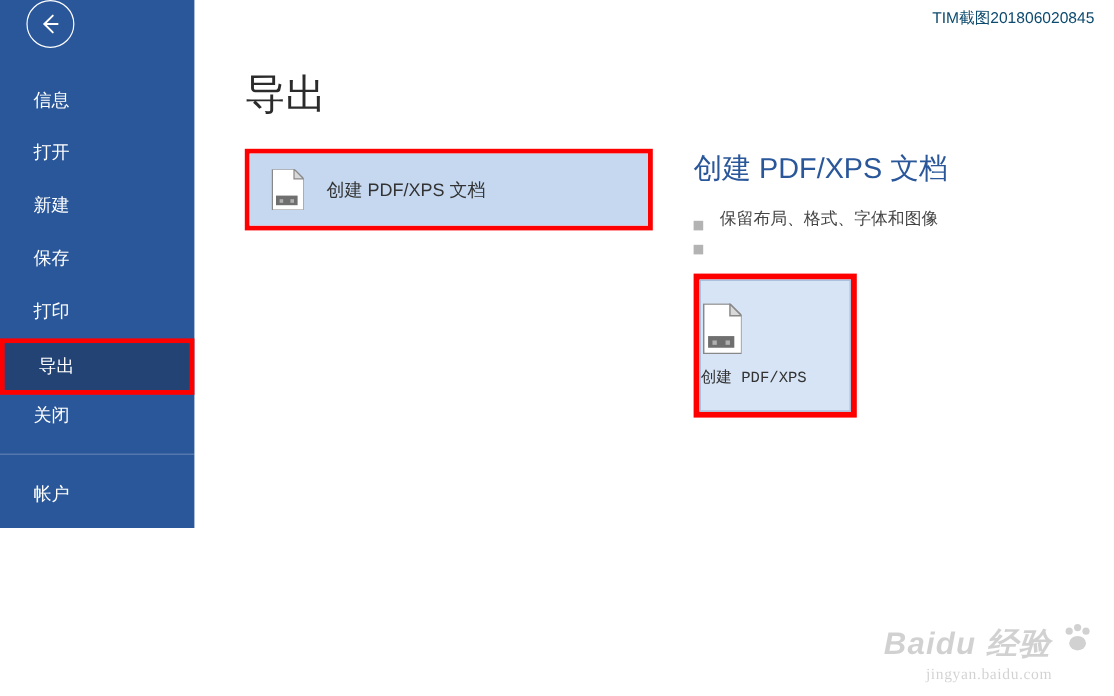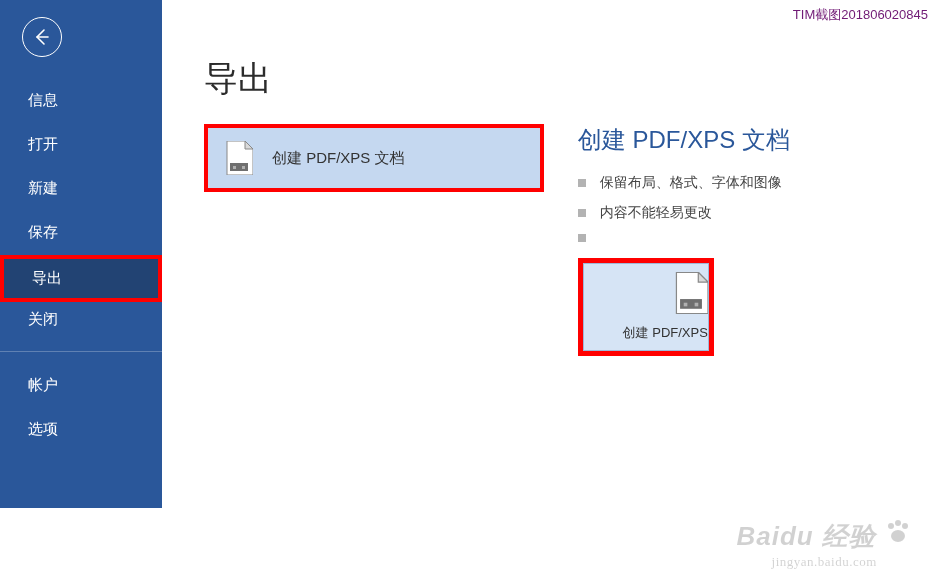--- a/index.html
+++ b/index.html
@@ -9,34 +9,34 @@
     color: #333;
     width: 928px;
     height: 580px;
     overflow: hidden;
     position: relative;
     background: #fff;
   }
   .window-title {
     position: absolute;
     top: 4px;
-    right: 0;
+    right: 16px;
     font-size: 13px;
-    color: #701a75;
+    color: #0c4a6e;
     padding: 2px 0;
     z-index: 5;
   }
   .sidebar {
     position: absolute;
     left: 0; top: 0;
     width: 162px;
-    height: 508px;
+    height: 440px;
     background: #2A579A;
     color: #fff;
-    padding-top: 17px;
+    padding-top: 0;
   }
   .back-btn {
     width: 40px; height: 40px;
     border: 1.5px solid #fff;
     border-radius: 50%;
     margin-left: 22px;
     display: flex;
     align-items: center;
     justify-content: center;
     cursor: pointer;
@@ -114,46 +114,47 @@
     width: 340px;
   }
   .right-title {
     font-size: 24px;
     color: #2A579A;
     font-weight: 400;
     margin-bottom: 12px;
   }
   .bullets { list-style:none; }
   .bullets li {
-    display:flex; align-items:center;
+    display:flex; align-items:flex-end;
     font-size: 14px;
     color: #444;
     padding: 6px 0;
   }
   .bullet-sq {
     width: 8px; height: 8px;
     background: #B3B3B3;
     margin-right: 14px;
     flex-shrink:0;
   }
   .big-button-wrap {
     margin-top: 10px;
     border: 5px solid #FF0000;
     display:inline-block;
   }
   .big-button {
     width: 126px;
-    height: 88px;
+    height: 110px;
     background: #D6E4F5;
     border: 1px solid #9FB8D9;
     display:flex;
     flex-direction:column;
-    align-items:flex-end;
+    align-items:flex-start;
     justify-content:center;
     cursor:pointer;
+    font-family:Liberation Mono, monospace;
   }
   .big-button-label {
     font-size: 13px;
     color: #333;
     margin-top: 10px;
   }
 
   .watermark {
     position:absolute;
     right: 16px;
@@ -190,20 +191,21 @@
     <svg width="20" height="20" viewBox="0 0 20 20">
       <path d="M12 3 L5 10 L12 17" stroke="#fff" stroke-width="1.6" fill="none" stroke-linecap="round" stroke-linejoin="round"></path>
       <line x1="5" y1="10" x2="16" y2="10" stroke="#fff" stroke-width="1.6" stroke-linecap="round"></line>
     </svg>
   </div>
   <ul class="nav">
     <li class="nav-item"><span>信息</span></li>
     <li class="nav-item"><span>打开</span></li>
     <li class="nav-item"><span>新建</span></li>
     <li class="nav-item"><span>保存</span></li>
+    <li class="nav-item"><span>打印</span></li>
     <li class="nav-highlight-wrap">
       <div class="nav-item active"><span>导出</span></div>
     </li>
     <li class="nav-item"><span>关闭</span></li>
   </ul>
   <div class="nav-sep"></div>
   <ul class="nav">
     <li class="nav-item"><span>帐户</span></li>
     <li class="nav-item"><span>选项</span></li>
   </ul>
@@ -231,24 +233,20 @@
       </div>
 
     </div>
 
     <div class="col-right">
       <h2 class="right-title">创建 PDF/XPS 文档</h2>
       <ul class="bullets">
         <li>
             <span class="bullet-sq"></span>
             <span>保留布局、格式、字体和图像</span>
-          </li>
-        <li>
-            <span class="bullet-sq"></span>
-            <span>内容不能轻易更改</span>
           </li>
         <li>
             <span class="bullet-sq"></span>
           </li>
       </ul>
 
       <div class="big-button-wrap">
         <div class="big-button">
           <span>
             <svg class="page-svg" width="34" height="42" viewBox="0 0 28 34">

